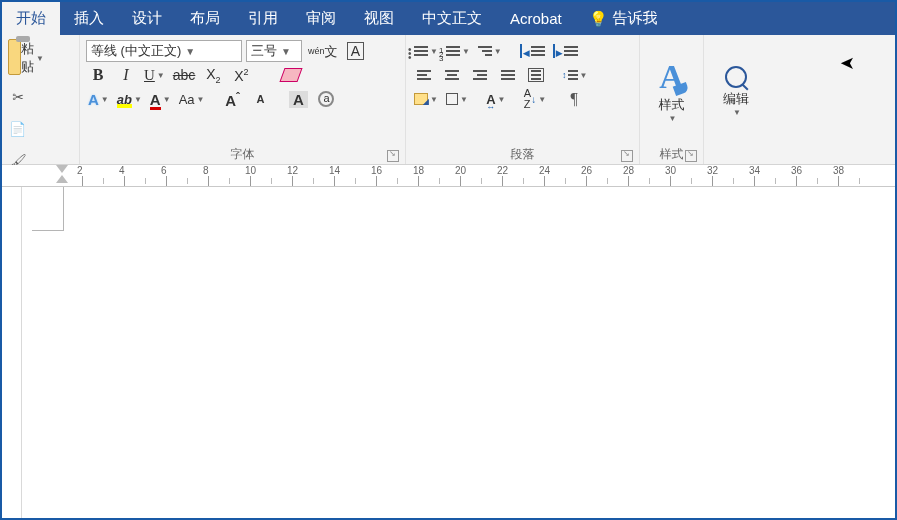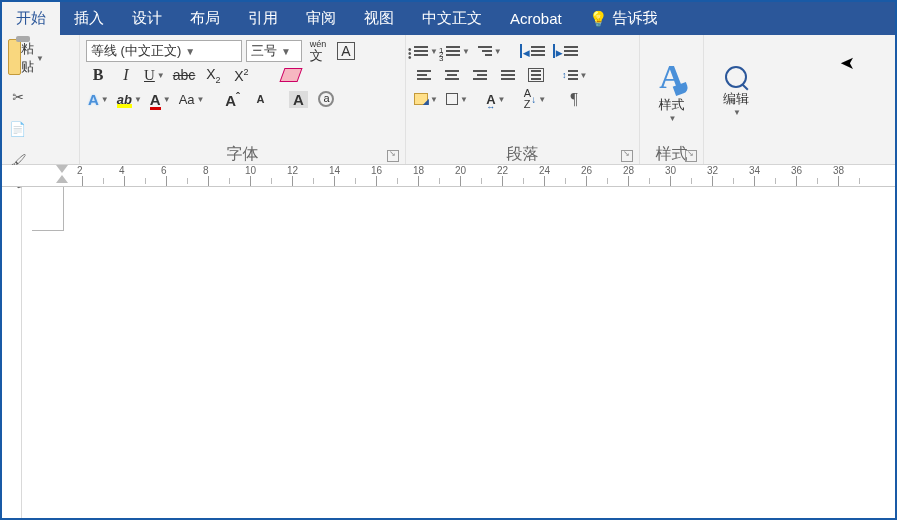--- a/index.html
+++ b/index.html
@@ -4,21 +4,21 @@
 <style>
   * { margin: 0; padding: 0; box-sizing: border-box; }
   body { font-family: "Microsoft YaHei", Arial, sans-serif; font-size: 13px; color: #333; background: #fff; width: 897px; height: 520px; overflow: hidden; position: relative; border: 2px solid #195aa6; }
   .tabs { background: #2b579a; display: flex; align-items: stretch; height: 33px; color: #fff; }
   .tab { padding: 0 14px; display: flex; align-items: center; font-size: 15px; cursor: pointer; }
   .tab.active { background: #f3f3f3; color: #2b579a; }
   .tab-tell { display: flex; align-items: center; gap: 4px; }
   .ribbon { background: #f3f3f3; border-bottom: 1px solid #d4d4d4; display: flex; height: 130px; }
   .group { border-right: 1px solid #e1e1e1; display: flex; flex-direction: column; padding: 4px 6px 0 6px; }
   .group-body { flex: 1; display: flex; flex-direction: column; }
-  .group-label { height: 20px; display: flex; align-items: flex-start; justify-content: center; font-size: 16px; color: #666; position: relative; }
+  .group-label { height: 20px; display: flex; align-items: center; justify-content: center; font-size: 12px; color: #666; position: relative; }
   .launcher { position: absolute; right: 0; bottom: 2px; width: 12px; height: 12px; border: 1px solid #999; }
   .launcher::after { content: "↘"; font-size: 8px; position: absolute; top: -2px; left: 1px; color: #888; }
   
   .clip-body { display: flex; gap: 4px; }
   .paste-main { display: flex; flex-direction: row; align-items: center; width: 36px; cursor: pointer; }
   .paste-icon { width: 30px; height: 36px; background: #f9d77e; border: 1px solid #c49a3a; border-radius: 2px; position: relative; margin-bottom: 2px; }
   .paste-icon::before { content: ""; position: absolute; top: -4px; left: 7px; width: 14px; height: 6px; background: #aaa; border-radius: 2px; }
   .paste-label { font-size: 13px; }
   .clip-side { display: flex; flex-direction: column; gap: 12px; padding-top: 6px; }
   .small-btn { width: 20px; height: 20px; display: flex; align-items: center; justify-content: center; cursor: pointer; font-size: 14px; color: #555; }
@@ -32,21 +32,21 @@
   .italic { font-style: italic; font-family: "Times New Roman"; font-size: 16px; }
   .underline { text-decoration: underline; font-family: "Times New Roman"; font-size: 15px; }
   .strike { text-decoration: line-through; font-size: 14px; }
   .sub { font-size: 14px; }
   .sup { font-size: 14px; }
   .texteffect { font-weight: bold; color: #4a90d9; text-shadow: 0 0 2px #9cf; font-size: 15px; }
   .highlight { position: relative; font-style: italic; font-size: 13px; font-weight: bold; }
   .highlight::after { content:""; position:absolute; left:0; right:0; bottom:-1px; height:4px; background:#ffff00; }
   .fontcolor { font-weight: bold; font-size: 15px; position: relative; }
   .fontcolor::after { content:""; position:absolute; left:0; right:0; bottom:-2px; height:3px; background:#d40000; }
-  .pinyin { display:flex; flex-direction:column; line-height:1; font-size:9px; }
+  .pinyin { display:flex; flex-direction:row; align-items:center; line-height:1; font-size:9px; }
   .charbox { border:1px solid #555; padding:0 3px; font-size:14px; }
   .eraser { width:18px; height:14px; background:#f6b7c1; border:1px solid #c06; transform: skewX(-20deg); }
   .shade-A { background:#dcdcdc; padding:0 4px; font-weight:bold; font-size:15px; }
   .ring { width:16px; height:16px; border:2px solid #888; border-radius:50%; position:relative; }
   .ring::after { content:"a"; position:absolute; top:-1px; left:3px; font-size:11px; }
   .Abig { font-size:16px; font-weight:bold; }
   .Asmall { font-size:11px; font-weight:bold; }
   .Aup { font-size:15px; font-weight:bold; }
   .Aup::after{ content:"ˆ"; font-size:11px; vertical-align: super;}
   

